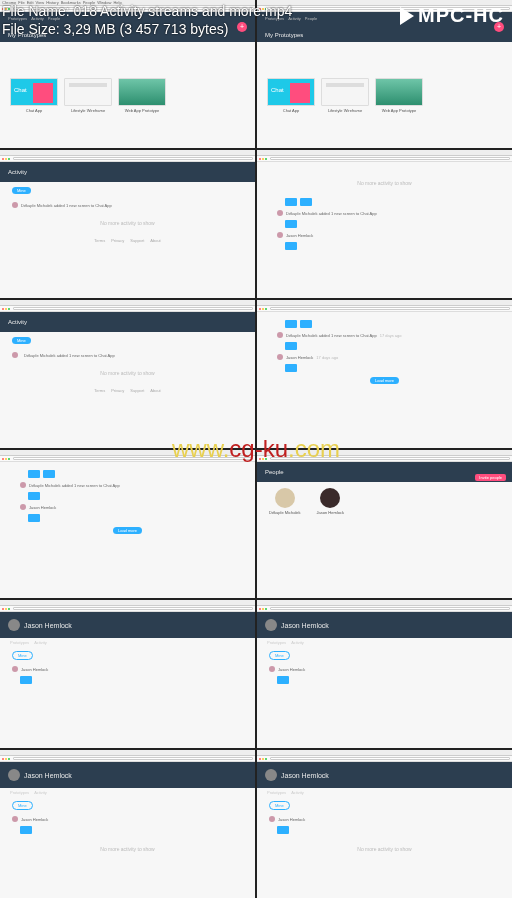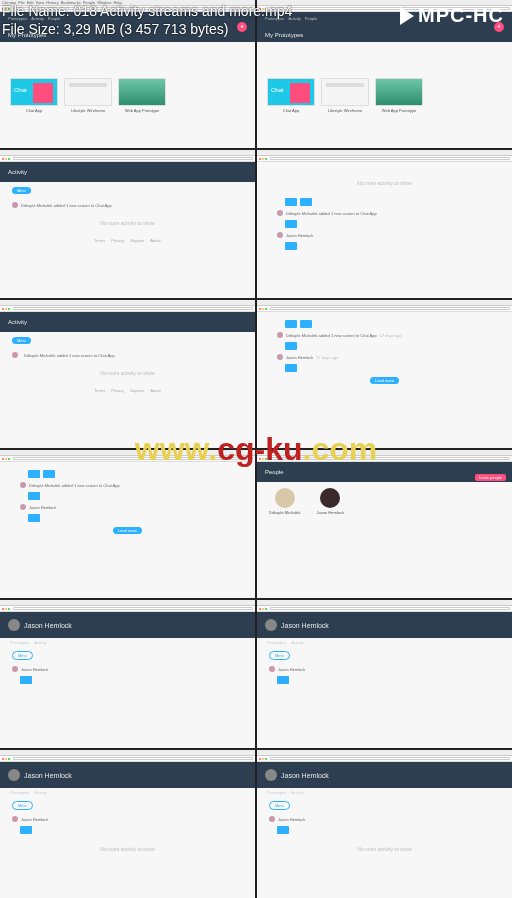--- a/index.html
+++ b/index.html
@@ -36,22 +36,22 @@
   .logo-icon {
     width: 0; height: 0;
     border-left: 14px solid #fff;
     border-top: 9px solid transparent;
     border-bottom: 9px solid transparent;
   }
   .watermark {
     position: absolute;
     top: 50%; left: 50%;
     transform: translate(-50%, -50%);
-    font-size: 32px;
-    font-weight: bold;
+    font-size: 24px;
+    font-weight: normal;
     z-index: 5;
     pointer-events: none;
     white-space: nowrap;
   }
   .watermark .w1 { color: #e8d050; }
   .watermark .w2 { color: #c02020; }
   .grid {
     display: grid;
     grid-template-columns: 1fr 1fr;
     grid-template-rows: repeat(6, 1fr);

